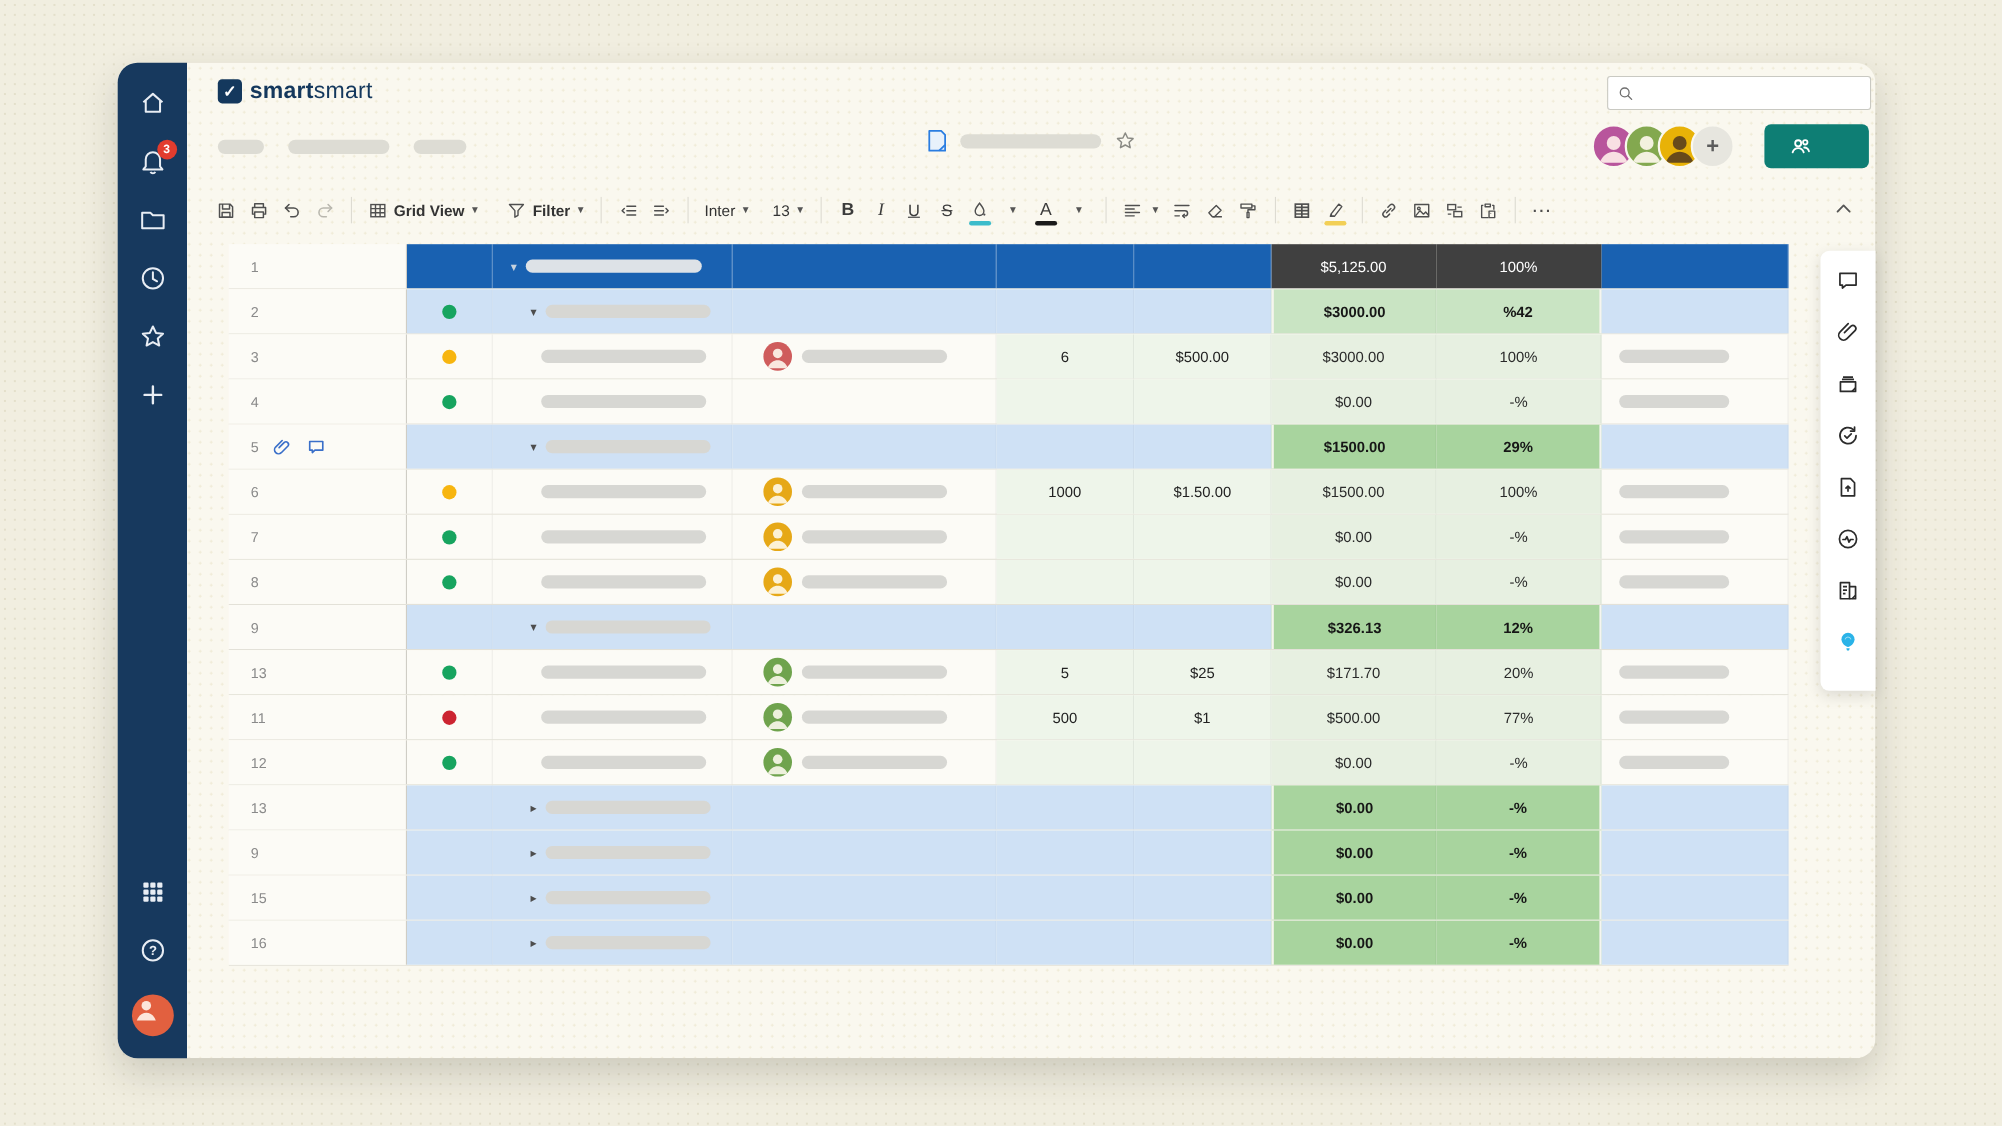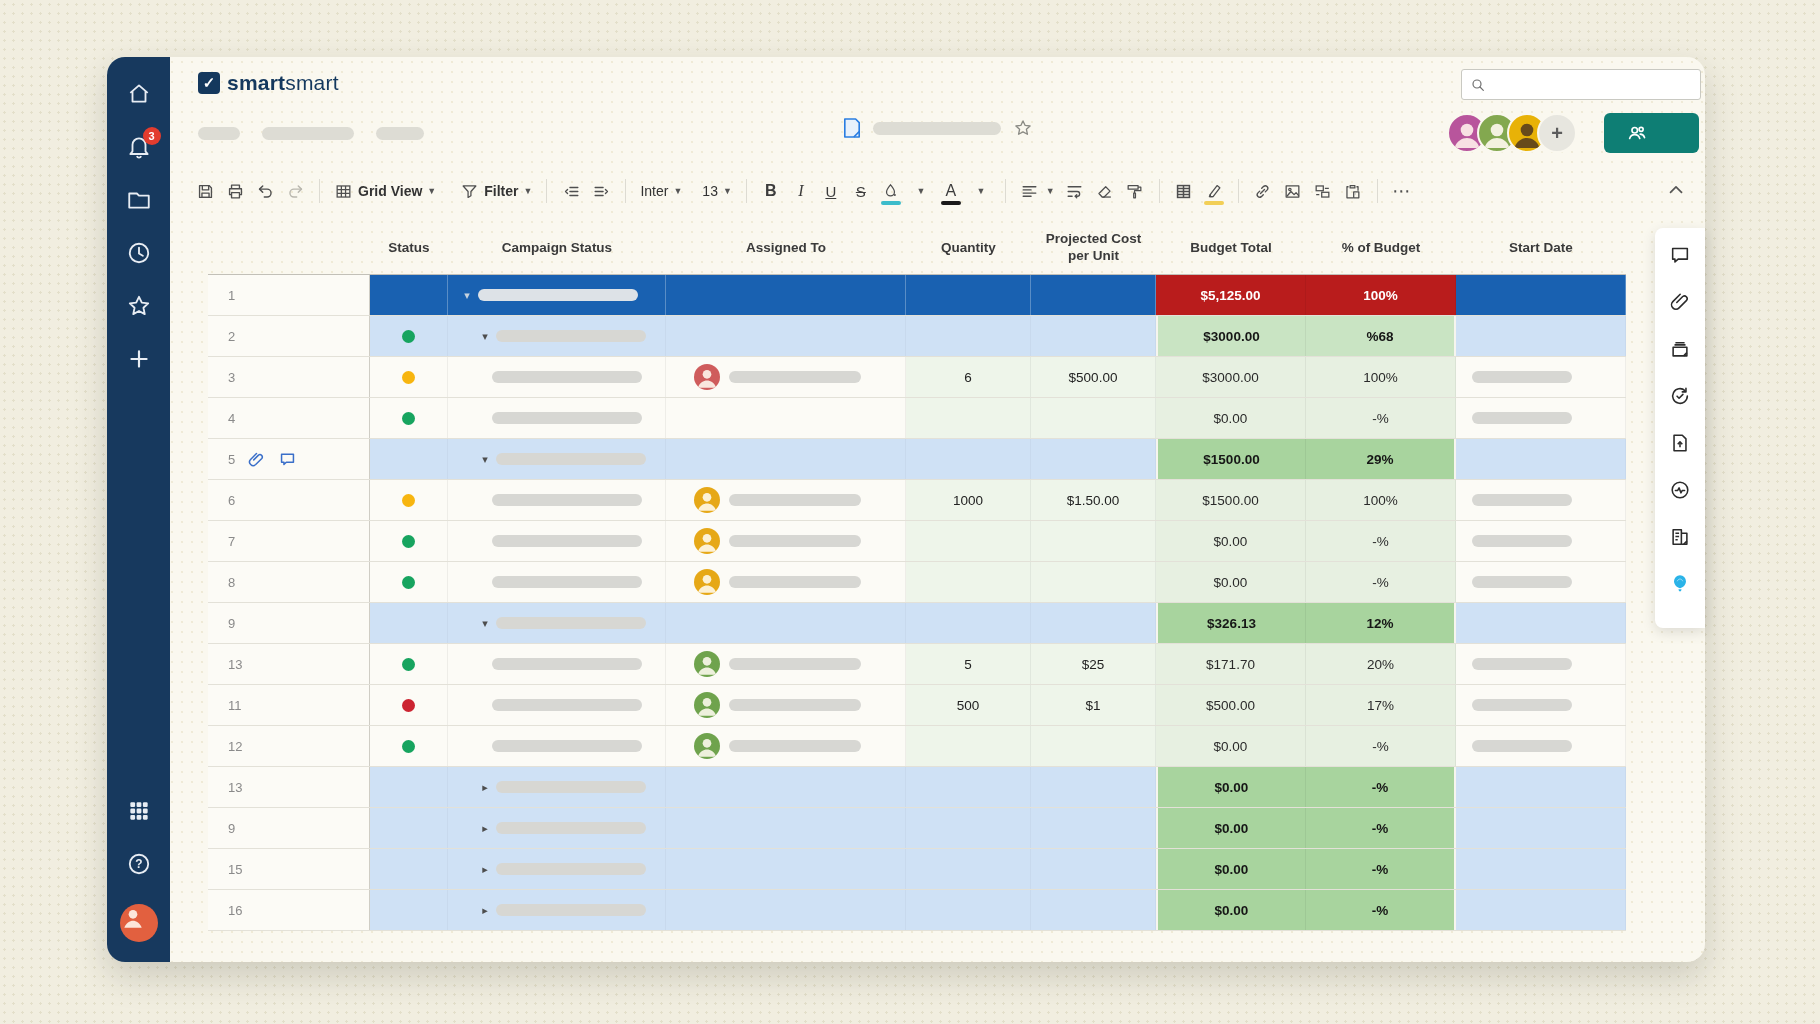--- a/index.html
+++ b/index.html
@@ -81,21 +81,21 @@
   .grid { position:absolute; left:38px; top:165px; width:1418px; }
   .gridhead, .grow { display:grid; grid-template-columns:162px 78px 218px 240px 125px 125px 150px 150px 170px; }
   .gridhead { height:53px; align-items:center; border-bottom:1px solid #c2c0b8; }
   .gh { text-align:center; font-size:13.5px; color:#3a3a3a; font-weight:bold; line-height:1.25; }
   .grow { height:41px; background:#fcfbf6; border-bottom:1px solid #e3e1d8; }
   .cell { display:flex; align-items:center; position:relative; border-right:1px solid rgba(0,0,0,.055); overflow:hidden; }
   .c-num { background:#fcfbf6; padding-left:20px; color:#8a8a8a; font-size:13px; gap:12px; border-right:1px solid #cfcdc5; }
   .c-center { justify-content:center; font-size:13.5px; color:#222; }
   
   .k-top  .cb { background:#1961b1; border-right:1px solid rgba(255,255,255,.28); }
-  .k-top  .c-money { background:#b91c1c; color:#fff; font-weight:bold; }
+  .k-top  .c-money { background:#404040; color:#fff; font-weight:normal; }
   .k-grp  .cb { background:#cfe1f5; border-right:1px solid rgba(0,0,0,.03); }
   .k-grp  .c-money { font-weight:bold; color:#161616; }
   .g-mid   { background:#a8d49e; }
   .g-light { background:#c9e4c3; }
   .k-item .c-tint  { background:#eef5ea; }
   .k-item .c-money { background:#e7f0e1; color:#2a2a2a; }
   .k-grp .c-money.gb-l { border-left:2px solid #f6f5ee; }
   .k-grp .c-money.gb-r { border-right:2px solid #f6f5ee; }
   .dot { width:13px; height:13px; border-radius:50%; }
   .dot-green{background:#17a45f;} .dot-yellow{background:#f7b50f;} .dot-red{background:#cc2431;}
@@ -385,34 +385,20 @@
           </svg>
         </div>
       <div class="sep"></div>
       <div class="tbtn more-dots">⋯</div>
       <div class="collapse-up"><svg viewBox="0 0 24 24" fill="none" stroke="currentColor" stroke-width="1.8" stroke-linecap="round" stroke-linejoin="round">
             <path d="M6 14.5l6-6 6 6"></path>
           </svg></div>
     </div>
 
     <div class="grid">
-      <div class="gridhead">
-        <div class="gh"></div>
-        <div class="gh">Status</div>
-        <div class="gh">Campaign Status</div>
-        <div class="gh">Assigned To</div>
-        <div class="gh">Quantity</div>
-        <div class="gh">
-            <div>Projected Cost</div>
-            <div>per Unit</div>
-          </div>
-        <div class="gh">Budget Total</div>
-        <div class="gh">% of Budget</div>
-        <div class="gh">Start Date</div>
-      </div>
       <div id="rows">
           <div class="grow k-top">
             <div class="cell c-num">
               <span>1</span>
             </div>
             <div class="cell cb"></div>
             <div class="cell cb">
               <span class="caret caret-top" style="margin-left:12px">▾</span>
               <span class="rpill rpill-top" style="width:160px; margin-left:4px"></span>
             </div>
@@ -431,21 +417,21 @@
               <span class="dot dot-green" style="margin:0 auto"></span>
             </div>
             <div class="cell cb">
               <span class="caret " style="margin-left:30px">▾</span>
               <span class="rpill " style="width:150px; margin-left:4px"></span>
             </div>
             <div class="cell cb"></div>
             <div class="cell c-center cb"></div>
             <div class="cell c-center cb"></div>
             <div class="cell c-center c-money gb-l g-light">$3000.00</div>
-            <div class="cell c-center c-money gb-r g-light">%68</div>
+            <div class="cell c-center c-money gb-r g-light">%42</div>
             <div class="cell cb"></div>
           </div>
           <div class="grow k-item">
             <div class="cell c-num">
               <span>3</span>
             </div>
             <div class="cell ">
               <span class="dot dot-yellow" style="margin:0 auto"></span>
             </div>
             <div class="cell ">
@@ -660,21 +646,21 @@
                     <circle cx="12" cy="9.5" r="4" fill="rgba(255,250,240,.88)"></circle>
                     <path d="M3.5 22c1.6-4.6 5.2-6.7 8.5-6.7s6.9 2.1 8.5 6.7" fill="rgba(255,250,240,.88)"></path>
                   </svg>
                 </span>
                 <span class="rpill" style="width:132px"></span>
               </span>
             </div>
             <div class="cell c-center c-tint">500</div>
             <div class="cell c-center c-tint">$1</div>
             <div class="cell c-center c-money gb-l g-mid">$500.00</div>
-            <div class="cell c-center c-money gb-r g-mid">17%</div>
+            <div class="cell c-center c-money gb-r g-mid">77%</div>
             <div class="cell ">
               <span class="rpill" style="margin-left:16px; width:100px"></span>
             </div>
           </div>
           <div class="grow k-item">
             <div class="cell c-num">
               <span>12</span>
             </div>
             <div class="cell ">
               <span class="dot dot-green" style="margin:0 auto"></span>

